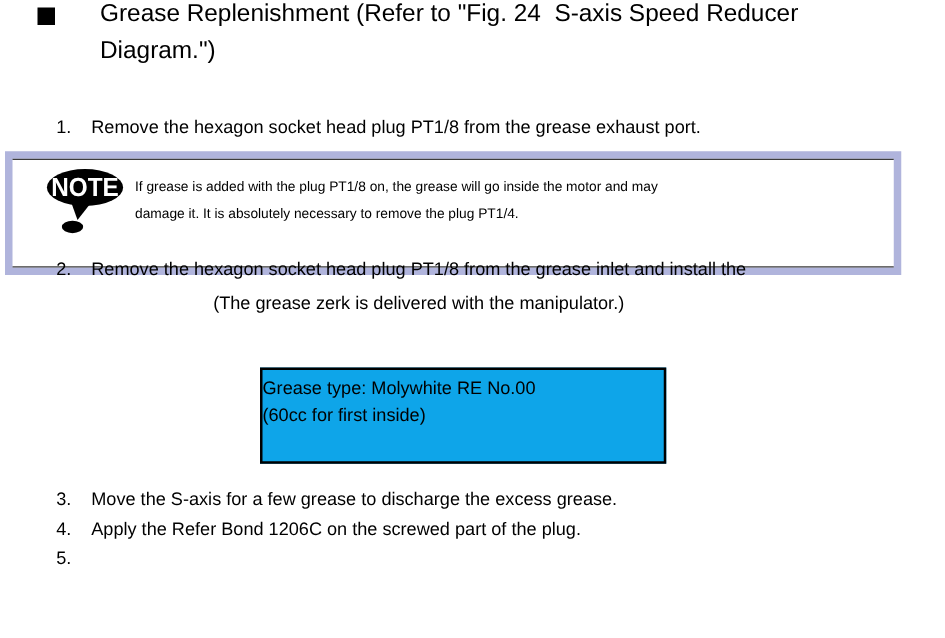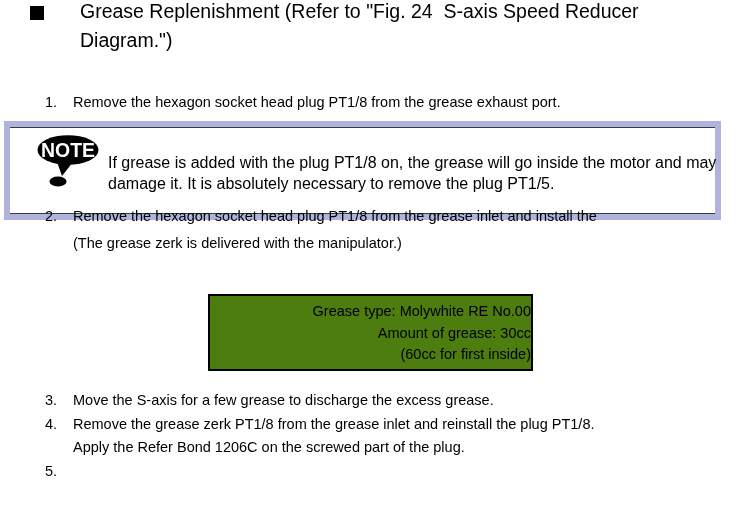--- a/index.html
+++ b/index.html
@@ -35,21 +35,21 @@
   .step {
     position: absolute;
     left: 45px;
     display: flex;
     font-size: 14.5px;
     line-height: 23.5px;
   }
   .step .num { width: 28px; flex: 0 0 28px; }
   #step1 { top: 91px; }
   #step2 { top: 205px; }
-  .step .extra { margin-top: 3px; }
+  .step .extra { margin-top: 3px; text-align: center; }
 
   .steps-345 { position: absolute; left: 45px; top: 389px; }
   .steps-345 .step { position: static; line-height: 23.7px; }
 
   
   .note-box {
     position: absolute;
     left: 4px; top: 121px;
     width: 717px; height: 99px;
     border: 6px solid var(--note-border, #b0b4dc);
@@ -62,36 +62,36 @@
     border-bottom: 1px solid var(--note-inner-line, #3c3c3c);
     display: flex;
     align-items: flex-start;
   }
   .note-icon {
     flex: 0 0 62px;
     margin: 7px 0 0 27px;
     width: 62px; height: 52px;
   }
   .note-text {
-    margin: 24px 0 0 9px;
-    font-size: 16px;
+    margin: 12px 0 0 9px;
+    font-size: 11px;
     line-height: 21px;
   }
 
   
   .grease-box {
     position: absolute;
     left: 208px; top: 294px;
     width: 325px; height: 77px;
     border: 2px solid var(--box-border, #000);
-    text-align: right;
+    text-align: left;
     font-size: 14.5px;
     line-height: 21.5px;
     padding-top: 5px;
-    background: #4d7c0f;
+    background: #0ea5e9;
   }
 </style>
 </head>
 <body>
 
 <div class="page">
 
   <div class="section-bullet"></div>
   <div class="heading">
     <div class="line">Grease Replenishment (Refer to "Fig. 24  S-axis Speed Reducer</div>
@@ -108,50 +108,48 @@
   <div class="note-box">
     <div class="note-inner">
       <svg class="note-icon" viewBox="0 0 62 52">
         <ellipse cx="31" cy="15" rx="30.5" ry="14.8" fill="#000"></ellipse>
         <polygon points="20,27 36,27 25,41" fill="#000"></polygon>
         <ellipse cx="21" cy="46.5" rx="8.5" ry="5" fill="#000"></ellipse>
         <text x="31" y="22" text-anchor="middle" font-family="Liberation Sans, sans-serif" font-size="21" font-weight="bold" fill="#fff" textLength="54" lengthAdjust="spacingAndGlyphs">NOTE</text>
       </svg>
       <div class="note-text">
         <div class="line">If grease is added with the plug PT1/8 on, the grease will go inside the motor and may</div>
-        <div class="line">damage it. It is absolutely necessary to remove the plug PT1/5.</div>
+        <div class="line">damage it. It is absolutely necessary to remove the plug PT1/4.</div>
       </div>
     </div>
   </div>
 
   <div class="step" id="step2">
     <div class="num">2.</div>
     <div>
       <div class="line">Remove the hexagon socket head plug PT1/8 from the grease inlet and install the</div>
       <div class="line extra">(The grease zerk is delivered with the manipulator.)</div>
     </div>
   </div>
 
   <div class="grease-box">
     <div class="line">Grease type: Molywhite RE No.00</div>
-    <div class="line">Amount of grease: 30cc</div>
     <div class="line">(60cc for first inside)</div>
   </div>
 
   <div class="steps-345">
     <div class="step">
       <div class="num">3.</div>
       <div>
         <div class="line">Move the S-axis for a few grease to discharge the excess grease.</div>
       </div>
     </div>
     <div class="step">
       <div class="num">4.</div>
       <div>
-        <div class="line">Remove the grease zerk PT1/8 from the grease inlet and reinstall the plug PT1/8.</div>
         <div class="line">Apply the Refer Bond 1206C on the screwed part of the plug.</div>
       </div>
     </div>
     <div class="step">
       <div class="num">5.</div>
       <div>
       </div>
     </div>
   </div>
 

